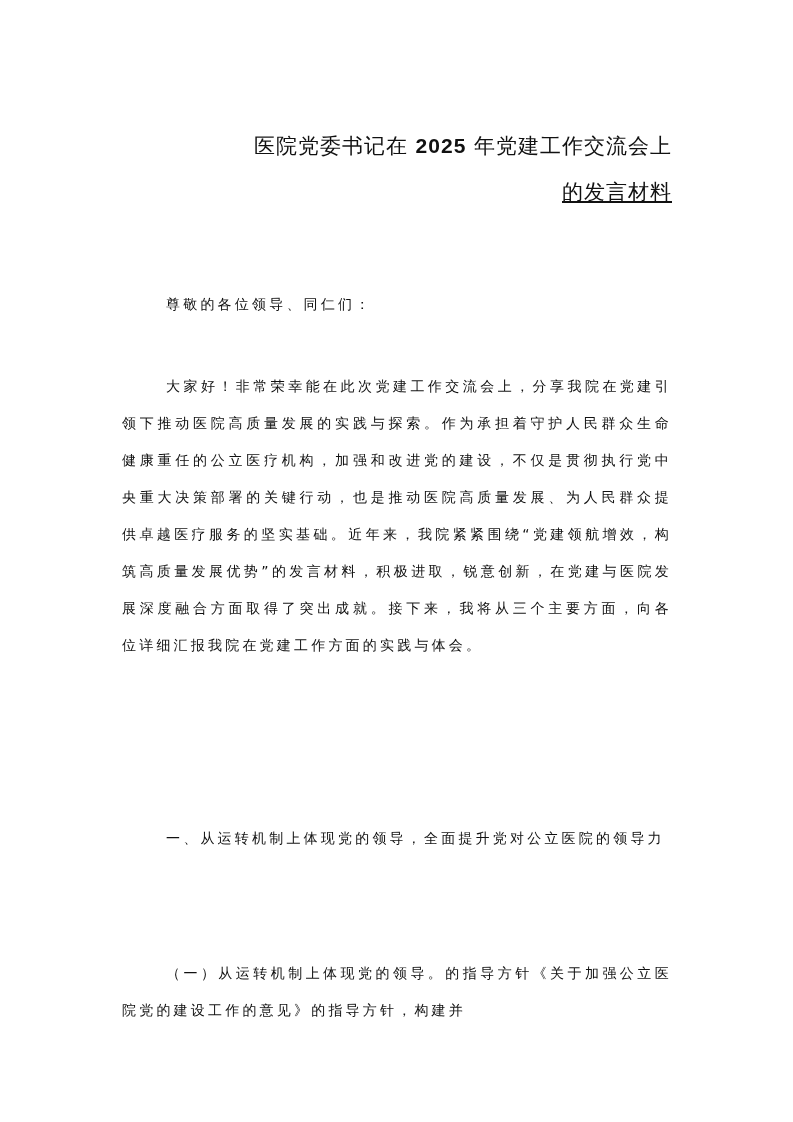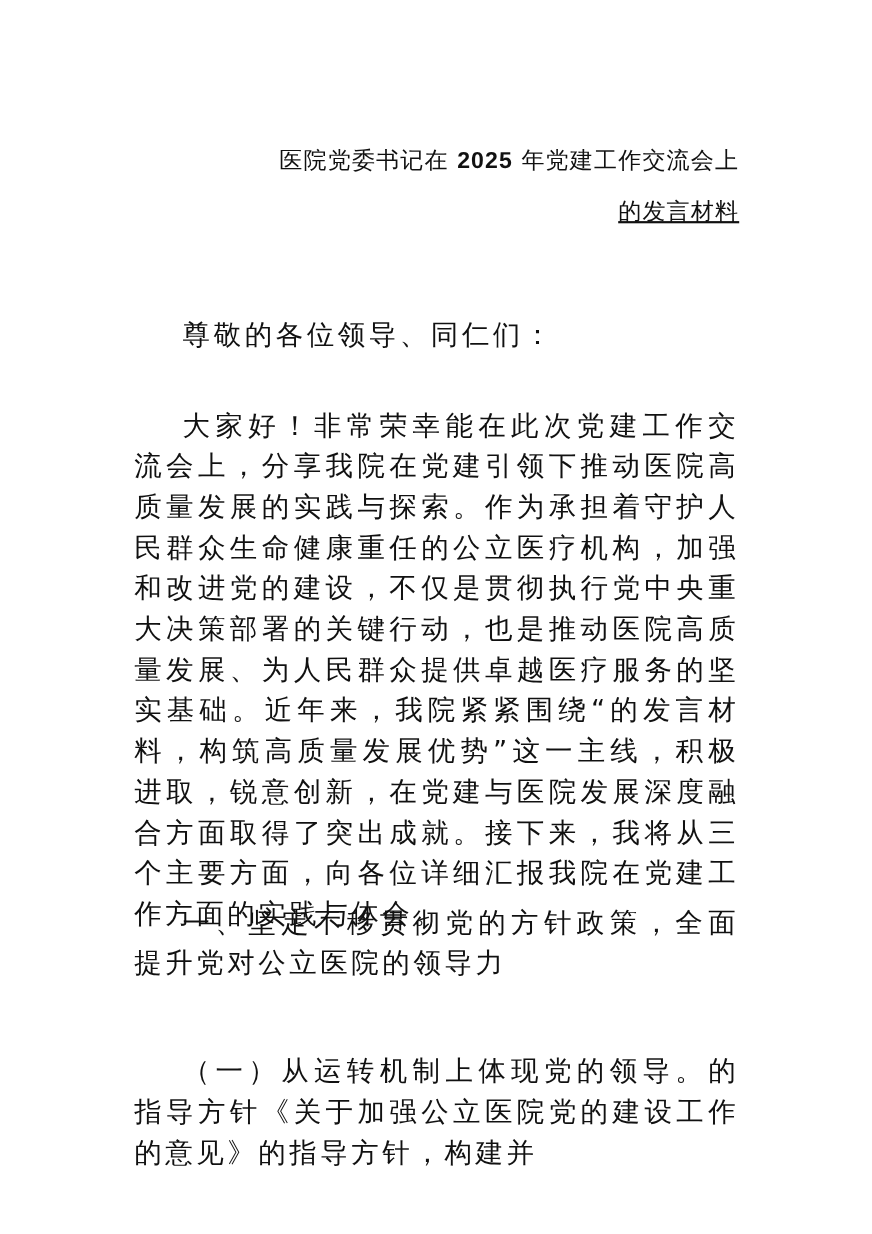--- a/index.html
+++ b/index.html
@@ -4,37 +4,37 @@
 <style>
   html, body { margin: 0; padding: 0; background: #ffffff; }
   body { width: 793px; height: 1122px; position: relative; overflow: hidden;
          font-family: "DejaVu Sans", "Liberation Sans", sans-serif; color: #111; }
   .page { position: absolute; left: 122px; top: 0; width: 550px; }
   .title { position: absolute; left: 0; width: 550px; text-align: right;
            font-size: 21px; line-height: 52px; letter-spacing: 1px; }
   .title .num { font-family: "Liberation Sans", sans-serif; font-weight: bold; }
   .t1 { top: 120px; }
   .t2 { top: 166px; text-decoration: underline; }
-  .para { position: absolute; left: 0; width: 550px; font-size: 25px;
+  .para { position: absolute; left: 0; width: 550px; font-size: 14px;
           line-height: 37px; text-align: justify; text-align-last: left;
           letter-spacing: 3.2px; word-break: break-all; margin: 0; }
   .indent { text-indent: 44px; }
   .p-greet { top: 286px; }
   .p-intro { top: 368px; }
   .p-sec1 { top: 820px; }
   .p-sub1 { top: 955px; }
 </style>
 </head>
 <body>
 
 <div class="page">
   <div class="title t1">
     <span>医院党委书记在</span>
     <span class="num">2025</span>
     <span>年党建工作交流会上</span>
   </div>
   <div class="title t2">的发言材料</div>
 
   <p class="para indent p-greet">尊敬的各位领导、同仁们：</p>
-  <p class="para indent p-intro">大家好！非常荣幸能在此次党建工作交流会上，分享我院在党建引领下推动医院高质量发展的实践与探索。作为承担着守护人民群众生命健康重任的公立医疗机构，加强和改进党的建设，不仅是贯彻执行党中央重大决策部署的关键行动，也是推动医院高质量发展、为人民群众提供卓越医疗服务的坚实基础。近年来，我院紧紧围绕“的发言材料，构筑高质量发展优势”这一主线，积极进取，锐意创新，在党建与医院发展深度融合方面取得了突出成就。接下来，我将从三个主要方面，向各位详细汇报我院在党建工作方面的实践与体会。</p>
-  <p class="para indent p-sec1">一、坚定不移贯彻党的方针政策，全面提升党对公立医院的领导力</p>
+  <p class="para indent p-intro">大家好！非常荣幸能在此次党建工作交流会上，分享我院在党建引领下推动医院高质量发展的实践与探索。作为承担着守护人民群众生命健康重任的公立医疗机构，加强和改进党的建设，不仅是贯彻执行党中央重大决策部署的关键行动，也是推动医院高质量发展、为人民群众提供卓越医疗服务的坚实基础。近年来，我院紧紧围绕“党建领航增效，构筑高质量发展优势”的发言材料，积极进取，锐意创新，在党建与医院发展深度融合方面取得了突出成就。接下来，我将从三个主要方面，向各位详细汇报我院在党建工作方面的实践与体会。</p>
+  <p class="para indent p-sec1">一、从运转机制上体现党的领导，全面提升党对公立医院的领导力</p>
   <p class="para indent p-sub1">（一）从运转机制上体现党的领导。的指导方针《关于加强公立医院党的建设工作的意见》的指导方针，构建并</p>
 </div>
 
 </body></html>

